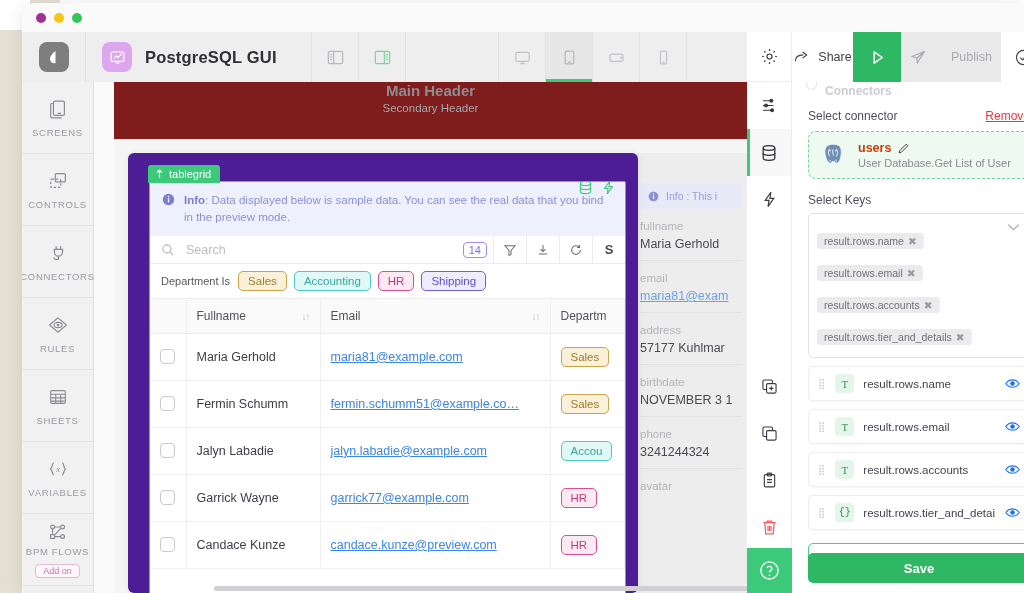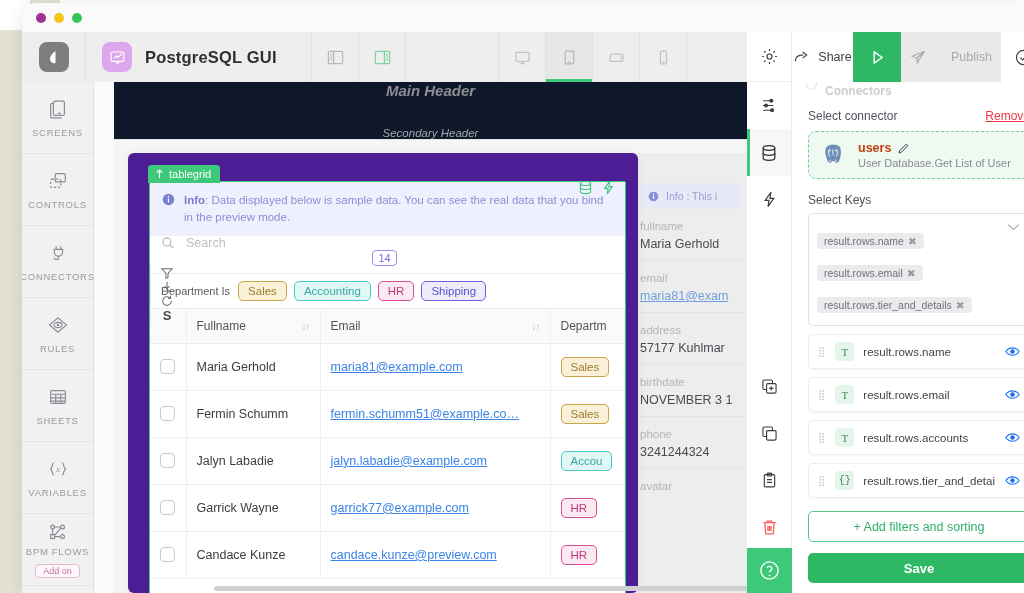--- a/index.html
+++ b/index.html
@@ -74,25 +74,24 @@
   .tb-gap2 { width: 64px; border-right: 1px solid #e0e0e0; }
   .tb-active { background: #e7e7e7; }
   .tb-active::after {
     content: ''; position: absolute; left: 0; right: 0; bottom: 0; height: 3px;
     background: #3cc97a;
   }
 
   
   .headerstrip {
     position: absolute; left: 92px; top: 79px; width: 633px; height: 58px;
-    background: #0f172a;
+    background: #7f1d1d;
     border-bottom: 1px solid #e2e2e2;
-    display: flex; flex-direction: column; align-items: center; justify-content: space-between;
+    display: flex; flex-direction: column; align-items: center; justify-content: flex-start;
     filter: blur(0.4px);
-    font-style: italic;
   }
   .hs-main { font-size: 15px; font-weight: bold; color: #8d8d93; }
   .hs-sub  { font-size: 11.5px; color: #a6a6ac; margin-top: 3px; }
 
   
   .sidebar {
     position: absolute; left: 0; top: 79px; width: 72px; height: 511px;
     background: #f1f1f1; border-right: 1px solid #e0e0e0;
   }
   .sb-item {
@@ -135,22 +134,22 @@
     display: flex; gap: 9px; align-items: flex-start;
     position: relative;
   }
   .info-txt { font-size: 11.5px; color: #8b8fd6; line-height: 1.45; }
   .info-txt b { color: #7a7fd0; font-weight: bold; }
   .grid-badges {
     position: absolute; right: 8px; top: -3px; display: flex; gap: 6px; align-items: center;
   }
 
   .search-row {
-    height: 38px; border-bottom: 1px solid #ececec;
-    display: flex; align-items: stretch; flex-direction: column;
+    height: 28px; border-bottom: 1px solid #ececec;
+    display: flex; align-items: stretch;
   }
   .search-left { flex: 1; display: flex; align-items: center; gap: 11px; padding-left: 11px; }
   .search-ph { font-size: 12.5px; color: #bdbdc4; }
   .cnt-box {
     align-self: center; margin-right: 6px;
     border: 1px solid #9b8df0; color: #7b6ce8; border-radius: 4px;
     font-size: 11px; padding: 1px 5px;
   }
   .srch-btn {
     width: 33px; border-left: 1px solid #ececec;
@@ -809,20 +808,21 @@
             </div>
             <div class="conn-sub">User Database.Get List of User</div>
           </div>
         </div>
 
         <div class="keys-label">Select Keys</div>
 
         <div class="keys-box">
           <div><span class="keychip"><span>result.rows.name</span><span class="x">✖</span></span></div>
           <div><span class="keychip"><span>result.rows.email</span><span class="x">✖</span></span></div>
+          <div><span class="keychip"><span>result.rows.accounts</span><span class="x">✖</span></span></div>
           <div><span class="keychip"><span>result.rows.tier_and_details</span><span class="x">✖</span></span></div>
           <span class="keys-caret">
             <svg width="13" height="9" viewBox="0 0 14 9" fill="none" stroke="#b0b0b8" stroke-width="1.4">
                 <path d="M1.5 1.5 7 6.8l5.5-5.3"></path>
               </svg>
           </span>
         </div>
 
         <div class="fieldrow">
           <span class="grip">⣿</span>

